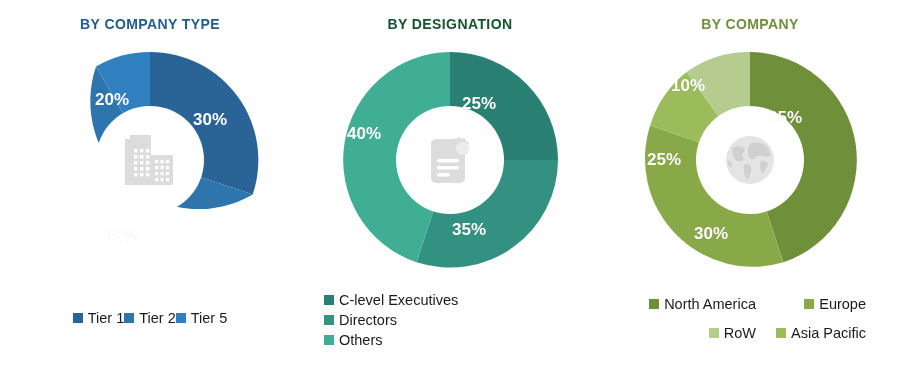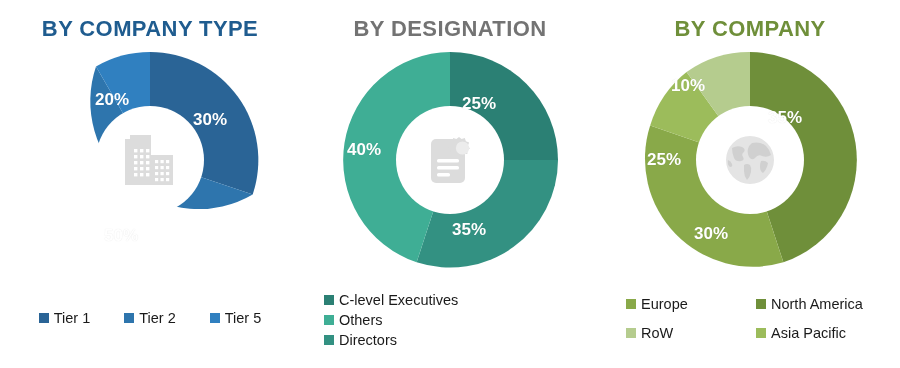--- a/index.html
+++ b/index.html
@@ -9,53 +9,53 @@
     overflow:hidden;
   }
   .board{position:relative;width:900px;height:368px;}
   .panel{position:absolute;top:0;height:368px;width:300px;}
   #panel-company{left:0;}
   #panel-designation{left:300px;}
   #panel-region{left:600px;}
 
   .panel-title{
     position:absolute;top:16px;left:0;width:300px;
-    text-align:center;font-size:22px;font-weight:bold;
+    text-align:center;font-size:14px;font-weight:bold;
     letter-spacing:.4px;
   }
   #title-company{color:#1f5c8f;}
-  #title-designation{color:#737373;text-align:center;}
+  #title-designation{color:#14532d;text-align:center;}
   #title-region{color:#6f8f3a;}
 
   .donut-wrap{position:absolute;top:44px;left:0;width:300px;height:232px;}
   .donut{position:absolute;left:50%;top:0;transform:translateX(-50%);}
 
   .center-icon{
     position:absolute;left:50%;top:50%;
     transform:translate(-50%,-50%);
     width:78px;height:78px;
   }
   .icon-ghost{fill:#dcdcdc;}
 
   .pct{
     position:absolute;color:#ffffff;font-size:17px;font-weight:bold;
     white-space:nowrap;text-shadow:0 0 1px rgba(0,0,0,.12);
   }
 
   .legend{position:absolute;left:0;width:300px;}
   .legend-row{display:flex;justify-content:center;align-items:center;}
-  .legend-item{display:flex;align-items:center;}
+  .legend-item{display:flex;align-items:center;justify-content:flex-end;}
   .swatch{width:10px;height:10px;display:inline-block;flex:0 0 auto;}
   .legend-label{
     font-size:14.5px;color:#1a1a1a;margin-left:5px;white-space:nowrap;
   }
 
   
   #legend-company{top:310px;}
-  #legend-company .legend-row{gap:34px;}
+  #legend-company .legend-row{}
 
   
   #legend-designation{top:292px;}
   #legend-designation .legend-row{justify-content:flex-start;padding-left:24px;margin-bottom:4px;}
 
   
   #legend-region{top:296px;}
   #legend-region .legend-grid{
     display:grid;grid-template-columns:130px 110px;
     row-gap:13px;padding-left:26px;
@@ -165,40 +165,40 @@
             <rect x="26" y="45" width="22" height="3.6" rx="1.6"></rect>
             <rect x="26" y="52" width="13" height="3.6" rx="1.6"></rect>
           </g>
           <path d="M48 16 l2.6 2.1 3.2 -1.1 1.1 3.3 3.2 1.2 -1.2 3.2 2 2.7 -2.6 2.1 0.1 3.4 -3.4 0.2 -1.9 2.8 -3.1 -1.4 -3.1 1.4 -1.9 -2.8 -3.4 -0.2 0.1 -3.4 -2.6 -2.1 2 -2.7 -1.2 -3.2 3.2 -1.2 1.1 -3.3 3.2 1.1 Z"></path>
           <circle cx="51.5" cy="27" r="6.6" fill="#ececec"></circle>
         </g>
       </svg>
 
       <span class="pct" style="left:162px;top:50px;">25%</span>
       <span class="pct" style="left:152px;top:176px;">35%</span>
-      <span class="pct" style="left:47px;top:96px;">40%</span>
+      <span class="pct" style="left:47px;top:80px;">40%</span>
     </div>
 
     <div class="legend" id="legend-designation">
       <div class="legend-row">
         <div class="legend-item">
           <span class="swatch" style="background:#2b8074"></span>
           <span class="legend-label">C-level Executives</span>
         </div>
       </div>
       <div class="legend-row">
         <div class="legend-item">
+          <span class="swatch" style="background:#339182"></span>
+          <span class="legend-label">Directors</span>
+        </div>
+      </div>
+      <div class="legend-row">
+        <div class="legend-item">
           <span class="swatch" style="background:#3fae95"></span>
           <span class="legend-label">Others</span>
-        </div>
-      </div>
-      <div class="legend-row">
-        <div class="legend-item">
-          <span class="swatch" style="background:#339182"></span>
-          <span class="legend-label">Directors</span>
         </div>
       </div>
     </div>
   </div>
 
   <div class="panel" id="panel-region">
 
     <div class="panel-title" id="title-region">BY COMPANY</div>
 
     <div class="donut-wrap">
@@ -227,28 +227,28 @@
 
       <span class="pct" style="left:168px;top:64px;">35%</span>
       <span class="pct" style="left:94px;top:180px;">30%</span>
       <span class="pct" style="left:47px;top:106px;">25%</span>
       <span class="pct" style="left:71px;top:32px;">10%</span>
     </div>
 
     <div class="legend" id="legend-region">
       <div class="legend-grid">
         <div class="legend-item">
+          <span class="swatch" style="background:#6f8f3a"></span>
+          <span class="legend-label">North America</span>
+        </div>
+        <div class="legend-item">
           <span class="swatch" style="background:#89a949"></span>
           <span class="legend-label">Europe</span>
         </div>
         <div class="legend-item">
-          <span class="swatch" style="background:#6f8f3a"></span>
-          <span class="legend-label">North America</span>
-        </div>
-        <div class="legend-item">
           <span class="swatch" style="background:#b5cc8e"></span>
           <span class="legend-label">RoW</span>
         </div>
         <div class="legend-item">
           <span class="swatch" style="background:#9cbc5b"></span>
           <span class="legend-label">Asia Pacific</span>
         </div>
       </div>
     </div>
   </div>

